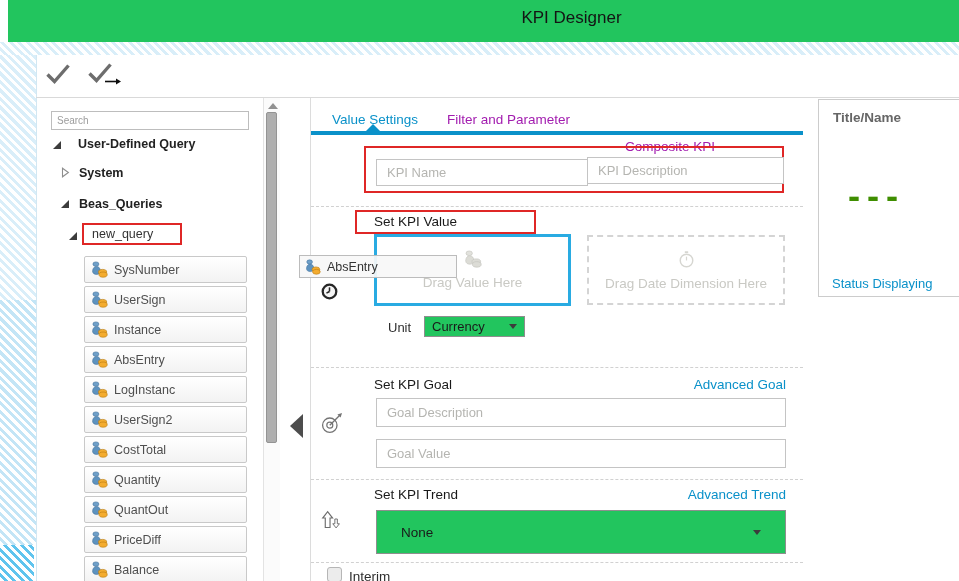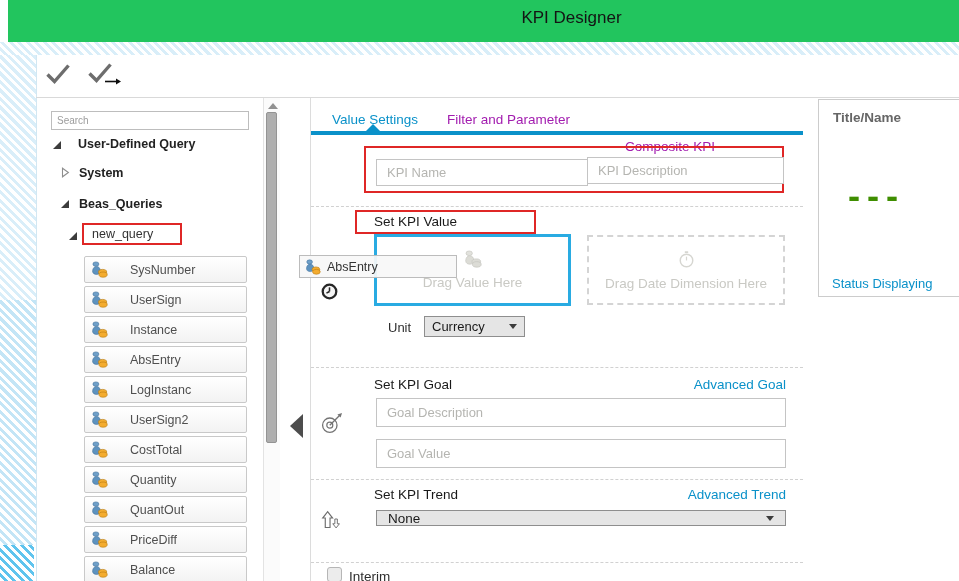--- a/index.html
+++ b/index.html
@@ -33,21 +33,21 @@
                   font-family:"Liberation Sans",sans-serif; font-size:10px; padding:0 5px; color:#333; outline:none; }
   .search-input::placeholder { color:#9c9c9c; }
   .tree-label { font-size:12.5px; font-weight:bold; color:#222; white-space:nowrap; cursor:default; }
   .tri-exp { width:0; height:0; border-left:8px solid transparent; border-bottom:8px solid #3c3c3c; }
   .redbox { border:2px solid #df2726; background:transparent; }
   .query-redbox { left:82px; top:223px; width:100px; height:22px; }
   .node-query-label { left:92px; top:227px; font-size:12.5px; color:#333; }
 
   .chip { left:84px; width:163px; height:27px; border:1px solid #c9c9c9; border-radius:2px;
           background:linear-gradient(#ffffff,#f3f3f3); display:flex; align-items:center;
-          padding-left:6px; gap:22px; cursor:grab; }
+          padding-left:6px; gap:6px; cursor:grab; }
   .chip-label { font-size:12.5px; color:#4f4f4f; }
   .chip svg { width:17px; height:17px; flex:0 0 auto; }
 
   
   .vscroll-track { left:263px; top:98px; width:17px; height:483px; background:#fbfbfb; border-left:1px solid #e3e3e3; }
   .vscroll-up { left:268px; top:103px; width:0; height:0;
                 border-left:5px solid transparent; border-right:5px solid transparent; border-bottom:6px solid #909090; }
   .vscroll-thumb { left:266px; top:112px; width:11px; height:331px; background:#aeaeae;
                    border:1px solid #939393; border-radius:2px; cursor:pointer; }
 
@@ -81,39 +81,39 @@
   .dropzone { display:flex; flex-direction:column; align-items:center; justify-content:center; gap:7px; }
   .drop-value { left:374px; top:234px; width:197px; height:72px; border:3px solid #29abe2; }
   .drop-date  { left:587px; top:235px; width:198px; height:70px; border:2px dashed #d4d4d4; }
   .drop-text { font-size:13.5px; color:#c9c9c4; white-space:nowrap; }
   .clock-icon { left:321px; top:283px; width:17px; height:17px; }
   .drag-chip { left:299px; top:255px; width:158px; height:23px; background:rgba(247,247,247,0.93);
                border:1px solid #bcbcbc; display:flex; align-items:center; padding-left:5px; gap:6px; }
   .drag-chip svg { width:16px; height:16px; }
   .drag-chip-label { font-size:12.5px; color:#333; }
   .unit-label { left:388px; top:320px; font-size:13px; color:#2e2e2e; }
-  .selectbox { border:1px solid #8e8e8e; background:#e5e5e5; display:flex; align-items:center;
+  .selectbox { border:1px solid #8e8e8e; background:#22c55e; display:flex; align-items:center;
                justify-content:space-between; cursor:pointer; }
   .select-arrow { width:0; height:0; border-left:4px solid transparent; border-right:4px solid transparent;
                   border-top:5px solid #3c3c3c; }
   .unit-select { left:424px; top:316px; width:101px; height:21px; padding:0 7px; font-size:13px; color:#1a1a1a; }
 
   
   .goal-icon { left:320px; top:411px; width:24px; height:24px; }
   .goal-title { left:374px; top:377px; }
   .adv-link { font-size:13.5px; color:#0a91c9; cursor:pointer; white-space:nowrap; }
   .goal-adv { right:173px; top:377px; }
   .goal-desc { left:376px; top:398px; width:410px; height:29px; }
   .goal-val  { left:376px; top:439px; width:410px; height:29px; }
 
   
   .trend-icon { left:321px; top:508px; width:19px; height:22px; }
   .trend-title { left:374px; top:487px; }
   .trend-adv { right:173px; top:487px; }
-  .trend-select { left:376px; top:510px; width:410px; height:16px; padding:0 11px; font-size:13.5px; color:#1a1a1a; }
+  .trend-select { left:376px; top:510px; width:410px; height:44px; padding:0 24px; font-size:13.5px; color:#1a1a1a; }
 
   
   .interim-check { left:327px; top:567px; width:15px; height:15px; border:1px solid #b6b6b6;
                    background:#ececec; border-radius:3px; cursor:pointer; }
   .interim-label { left:349px; top:569px; font-size:13.5px; color:#2e2e2e; }
 
   
   .preview-panel { left:818px; top:99px; width:170px; height:198px; border:1px solid #cccccc; background:#fff; }
   .preview-title { left:14px; top:10px; font-size:13.5px; font-weight:bold; color:#666; }
   .preview-dashes { left:26px; top:80px; font-family:"DejaVu Sans Mono",monospace; font-weight:bold;

